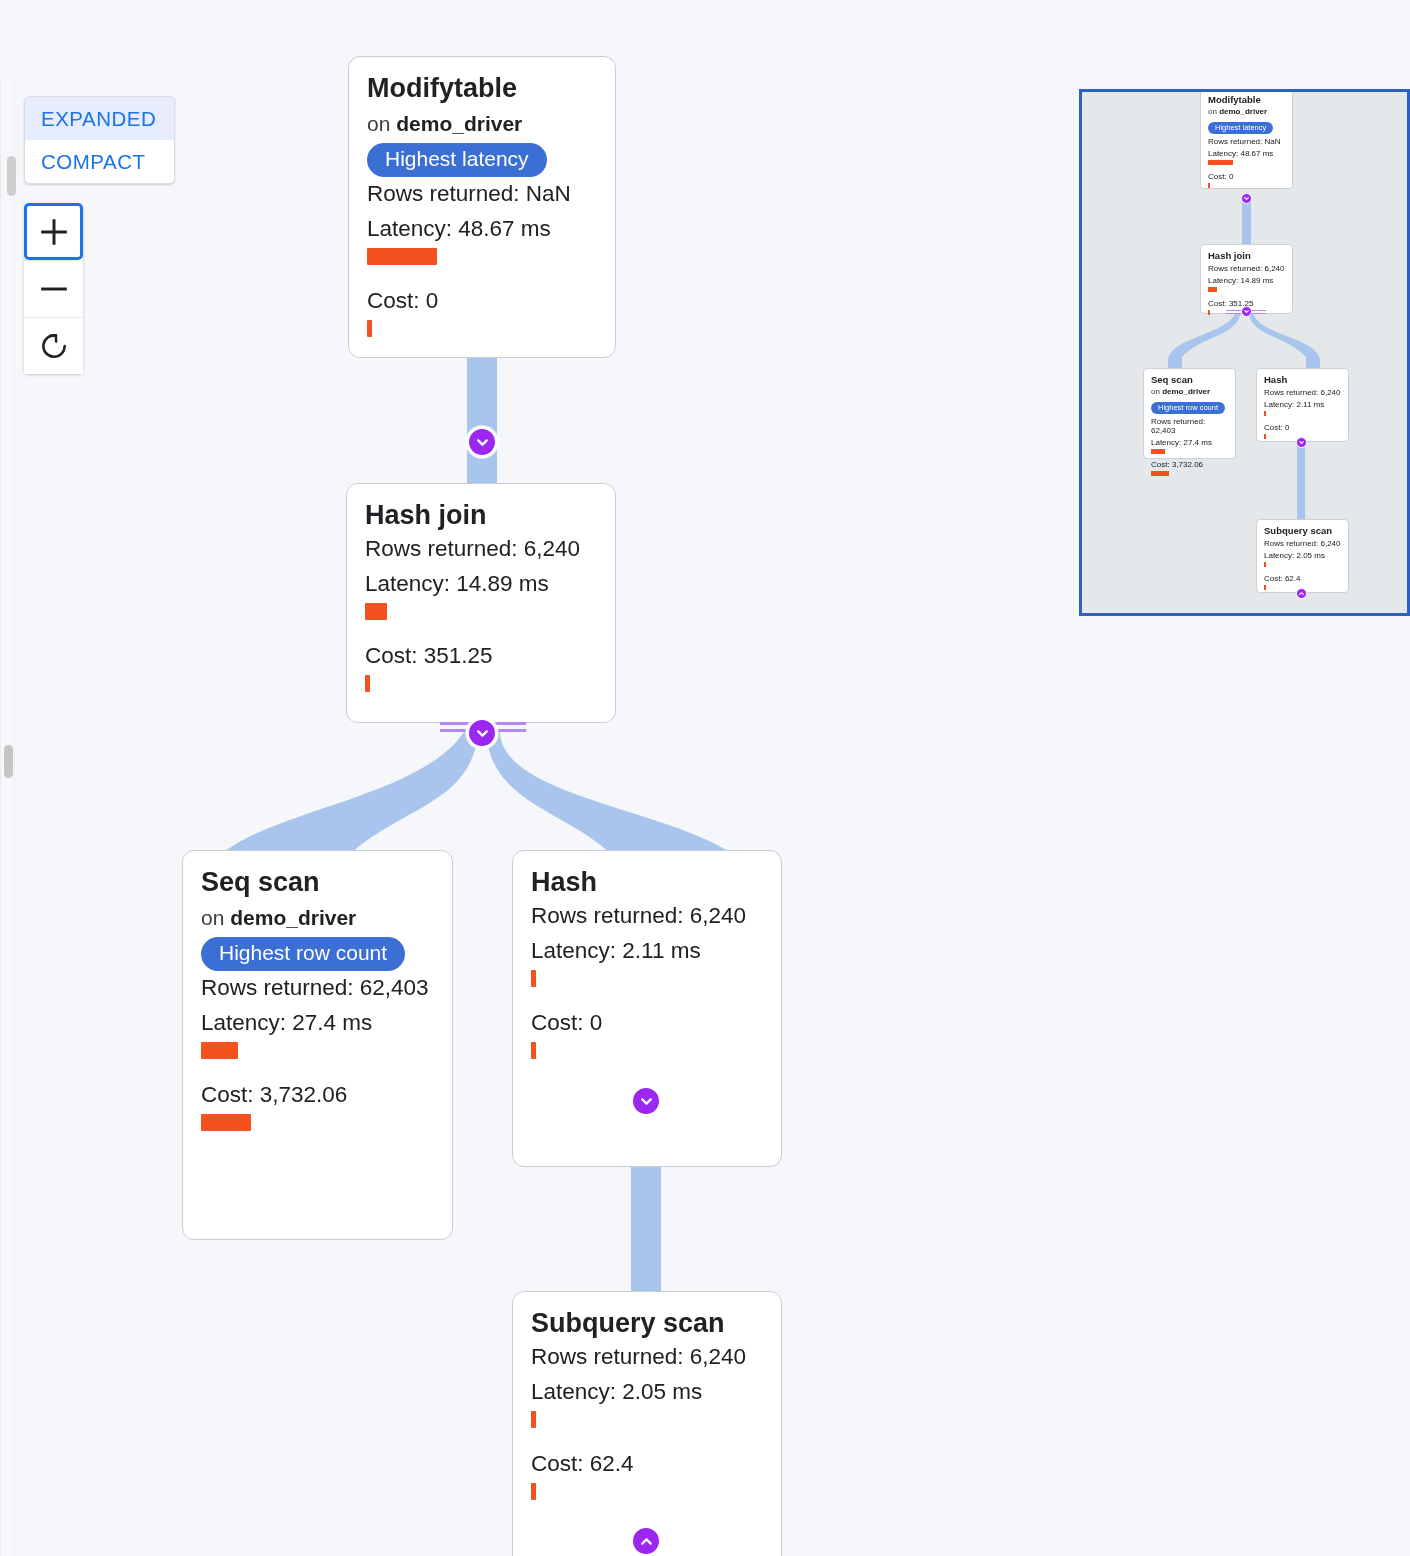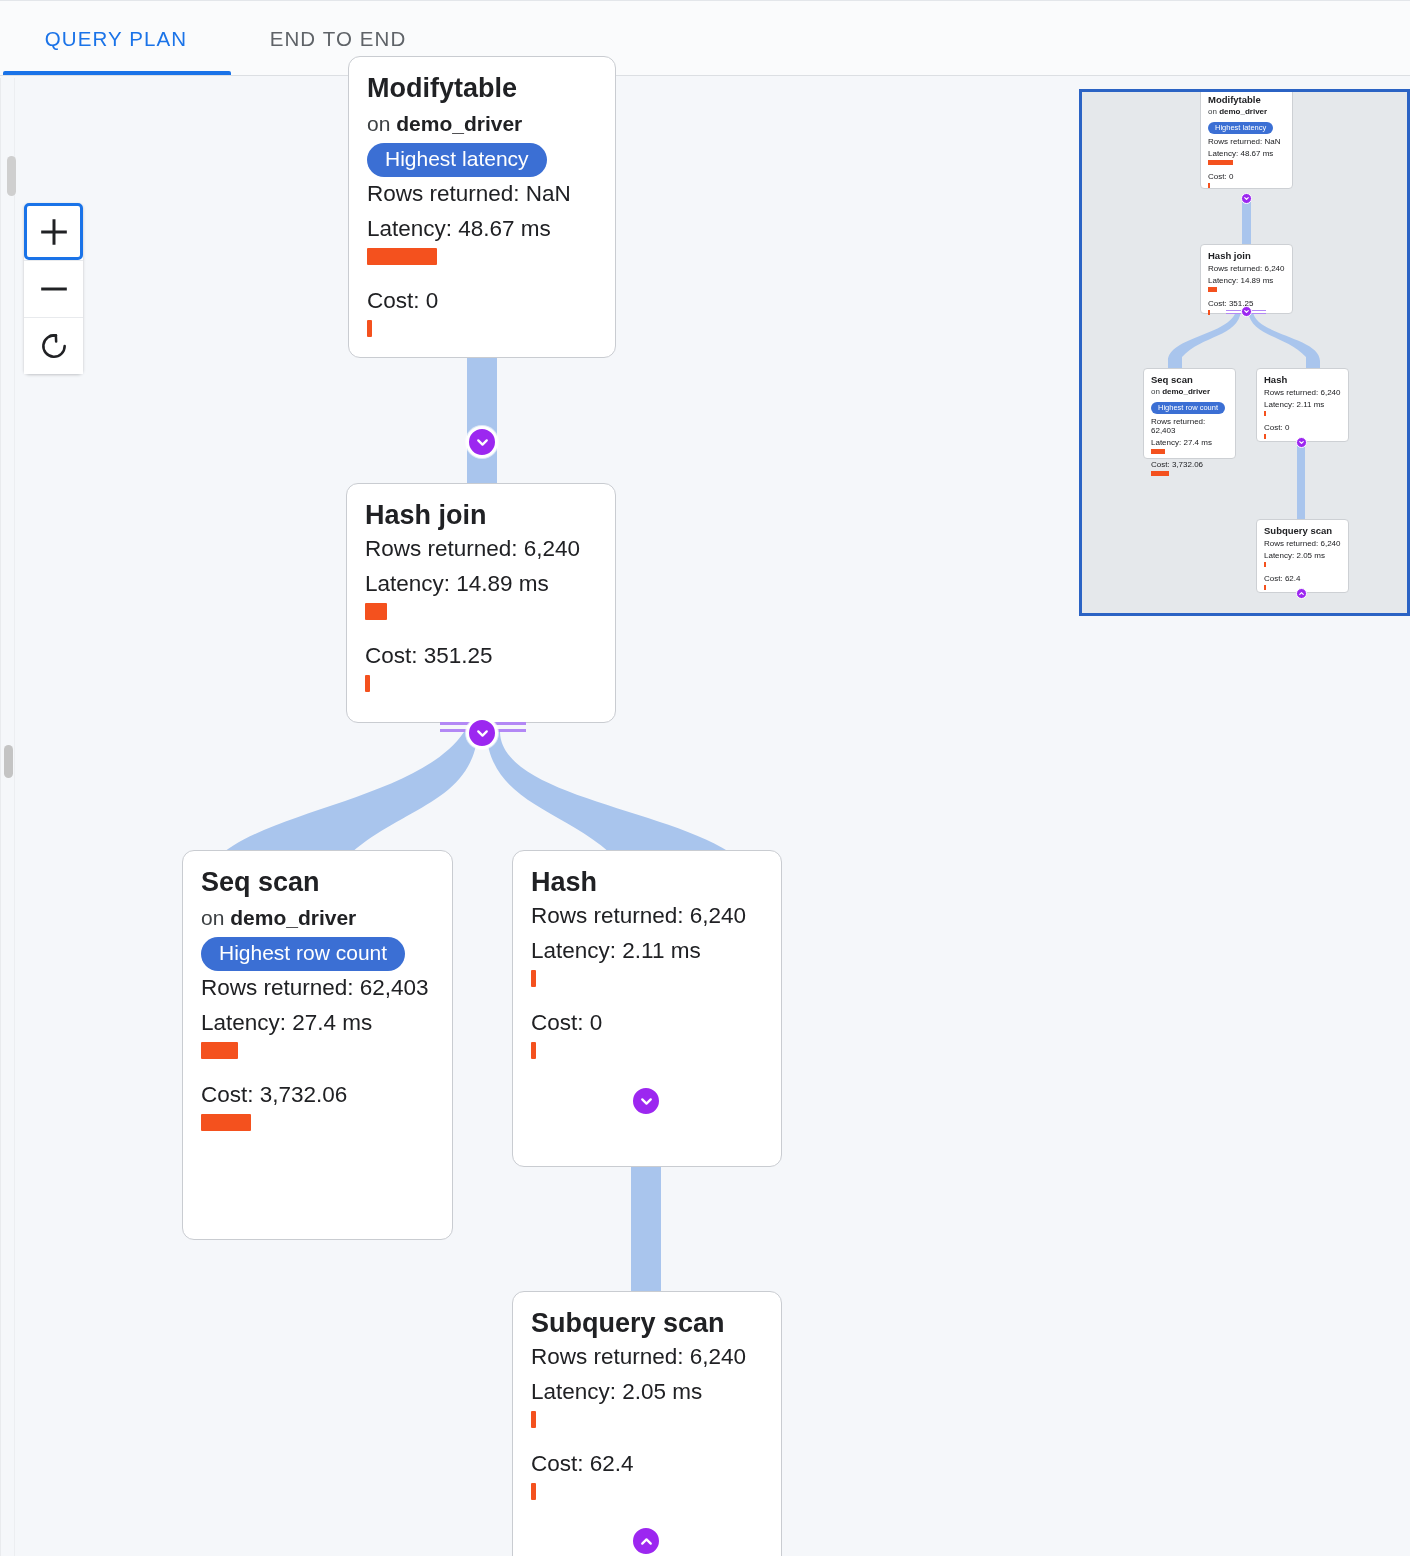--- a/index.html
+++ b/index.html
@@ -125,29 +125,20 @@
     display:flex; align-items:center; justify-content:center;
   }
   .mini-split { position:absolute; z-index:3; }
   .mini-split i { position:absolute; display:block; height:1.2px; background:#b388f5; }
 </style>
 </head>
 <body>
 
 <div id="root">
 
-  <div class="tabbar">
-    <div class="tab active" style="left:18px; width:196px;">
-      <span>QUERY PLAN</span>
-    </div>
-    <div class="tab" style="left:250px; width:176px;">
-      <span>END TO END</span>
-    </div>
-    <div class="tab-underline" style="left:3px; width:228px;"></div>
-  </div>
 
   <div class="edge-line"></div>
   <div class="edge-line2"></div>
   <div class="page-scroll-track">
     <div class="top-thumb"></div>
   </div>
   <div class="page-scroll-thumb"></div>
 
   <div class="canvas">
 
@@ -241,20 +232,28 @@
       <div class="bar" style="width:5px;"></div>
     </div>
     <div class="chev" style="left:630px; top:1449px;">
       <svg width="17" height="17" viewBox="0 0 24 24">
         <path d="M6 15 L12 9 L18 15" stroke="#ffffff" stroke-width="3.2" fill="none" stroke-linecap="round" stroke-linejoin="round"></path>
       </svg>
     </div>
 
   </div>
 
+  <div class="mode-toggle">
+    <div class="mode-btn selected">
+      <span>EXPANDED</span>
+    </div>
+    <div class="mode-btn">
+      <span>COMPACT</span>
+    </div>
+  </div>
 
   <div class="zoom-stack">
     <div class="zoom-btn focused">
       <svg width="34" height="34" viewBox="0 0 24 24">
         <path d="M12 4 V20 M4 12 H20" stroke="#202124" stroke-width="2.1" stroke-linecap="square"></path>
       </svg>
     </div>
     <div class="zoom-btn">
       <svg width="34" height="34" viewBox="0 0 24 24">
         <path d="M4 12 H20" stroke="#202124" stroke-width="2.1" stroke-linecap="square"></path>

